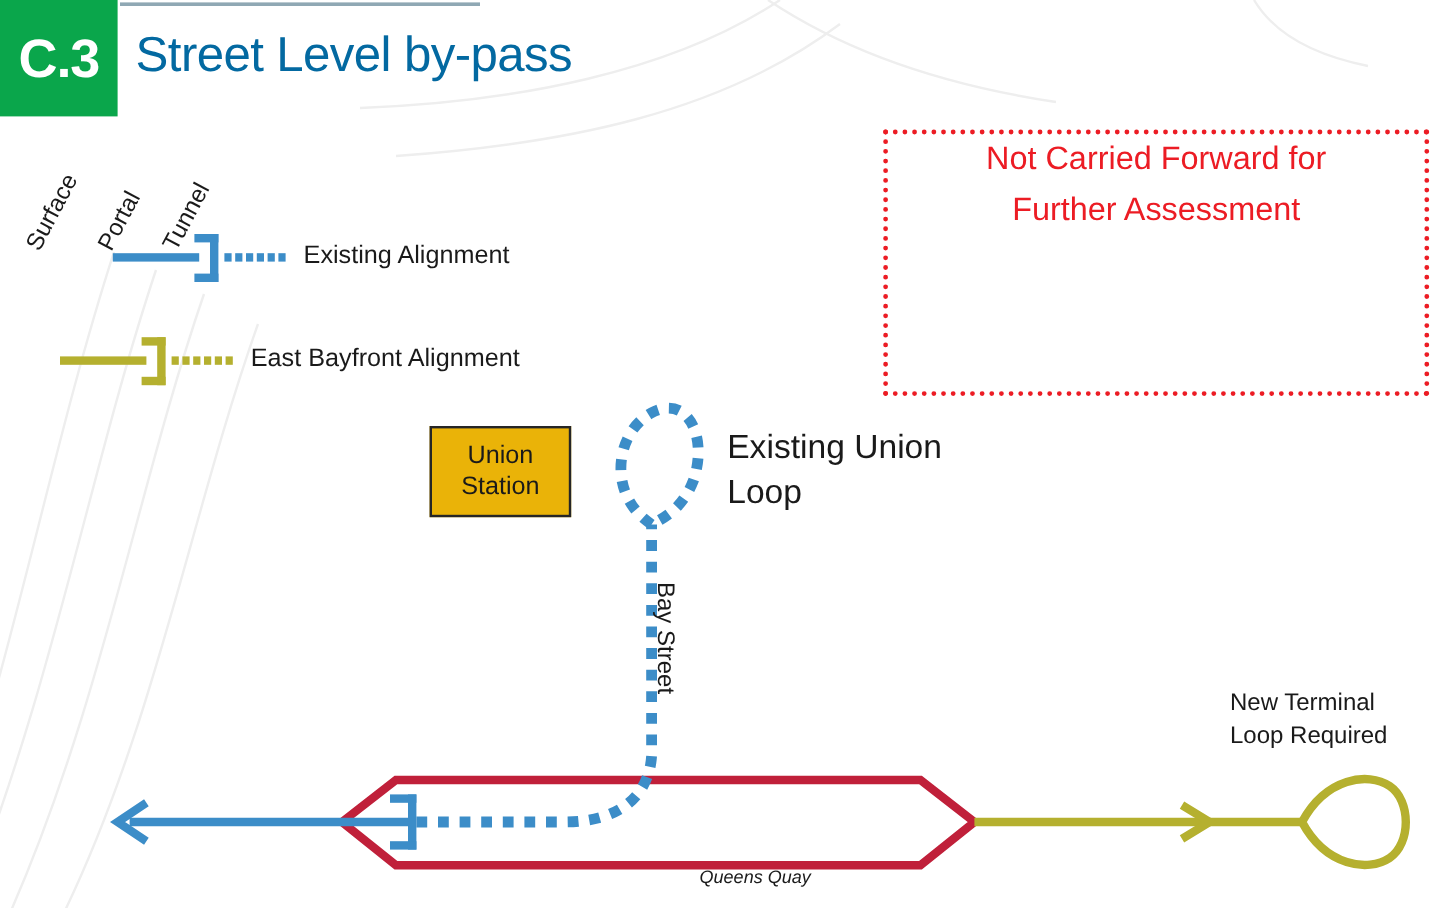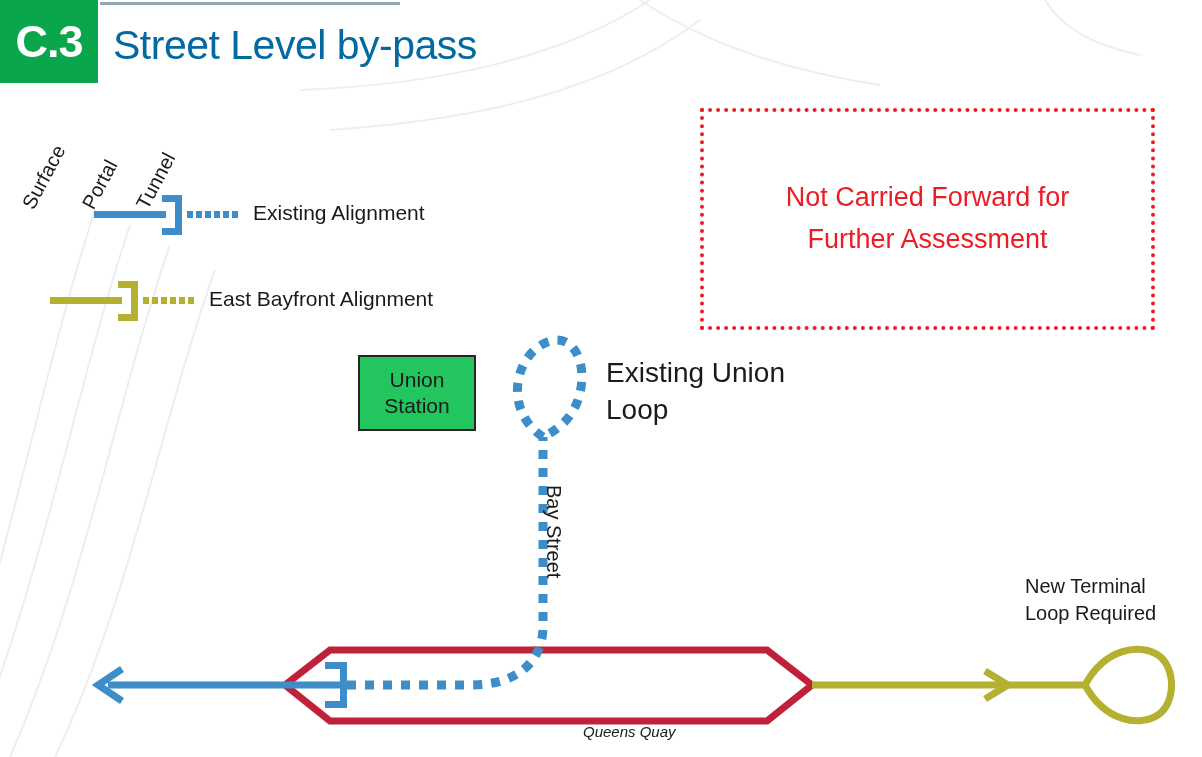--- a/index.html
+++ b/index.html
@@ -11,21 +11,21 @@
     position:relative;
   }
   #stage{position:absolute;left:0;top:0;width:1202px;height:757px;overflow:hidden;}
 
   
   #bg-swirls{position:absolute;left:0;top:0;width:1202px;height:757px;pointer-events:none;}
 
   
   #top-rule{position:absolute;left:100px;top:2px;width:300px;height:3px;background:#8fa8b4;}
   #badge{
-    position:absolute;left:0px;top:0px;width:98px;height:83px;
+    position:absolute;left:0px;top:0px;width:98px;height:97px;
     background:#0aa64b;color:#ffffff;
     display:flex;align-items:center;justify-content:center;
     font-size:45px;font-weight:bold;letter-spacing:-1px;
   }
   #page-title{
     position:absolute;left:113px;top:22px;
     color:#0369a1;font-size:41px;letter-spacing:-0.5px;white-space:nowrap;
   }
 
   
@@ -40,32 +40,32 @@
   .legend-row{position:absolute;left:0;width:500px;height:44px;}
   .lg-surface{position:absolute;left:50px;top:16px;width:72px;height:7px;}
   .lg-portal{position:absolute;left:118px;top:0px;width:20px;height:40px;}
   .lg-portal i{position:absolute;background:inherit;}
   .lg-dots{position:absolute;left:143px;top:16px;width:58px;height:7px;}
   .lg-dots span{position:absolute;top:0;width:6px;height:7px;}
   .legend-text{position:absolute;left:209px;top:6px;font-size:21px;color:#1a1a1a;white-space:nowrap;}
 
   
   #warning-box{
-    position:absolute;left:700px;top:108px;width:455px;height:222px;
+    position:absolute;left:736px;top:108px;width:455px;height:222px;
     box-sizing:border-box;
     border:4px dotted #ec1c24;
-    display:flex;align-items:center;justify-content:center;
+    display:flex;align-items:flex-start;justify-content:center;
     text-align:center;
   }
   #warning-text{color:#ec1c24;font-size:27px;line-height:1.55;}
 
   
   #union-station-box{
     position:absolute;left:358px;top:355px;width:118px;height:76px;
-    box-sizing:border-box;border:2px solid #262626;background:#22c55e;
+    box-sizing:border-box;border:2px solid #262626;background:#eab308;
     display:flex;flex-direction:column;align-items:center;justify-content:center;
     font-size:21px;color:#1a1a1a;line-height:1.25;
   }
   #existing-union-loop-label{position:absolute;left:606px;top:355px;font-size:28px;color:#1a1a1a;line-height:1.32;}
   #new-terminal-loop-label{position:absolute;left:1025px;top:573px;font-size:20px;color:#1a1a1a;line-height:1.35;text-align:left;}
   #bay-street-label{
     position:absolute;left:565px;top:485px;
     font-size:20px;color:#1a1a1a;white-space:nowrap;
     transform-origin:left top;transform:rotate(90deg);
   }

